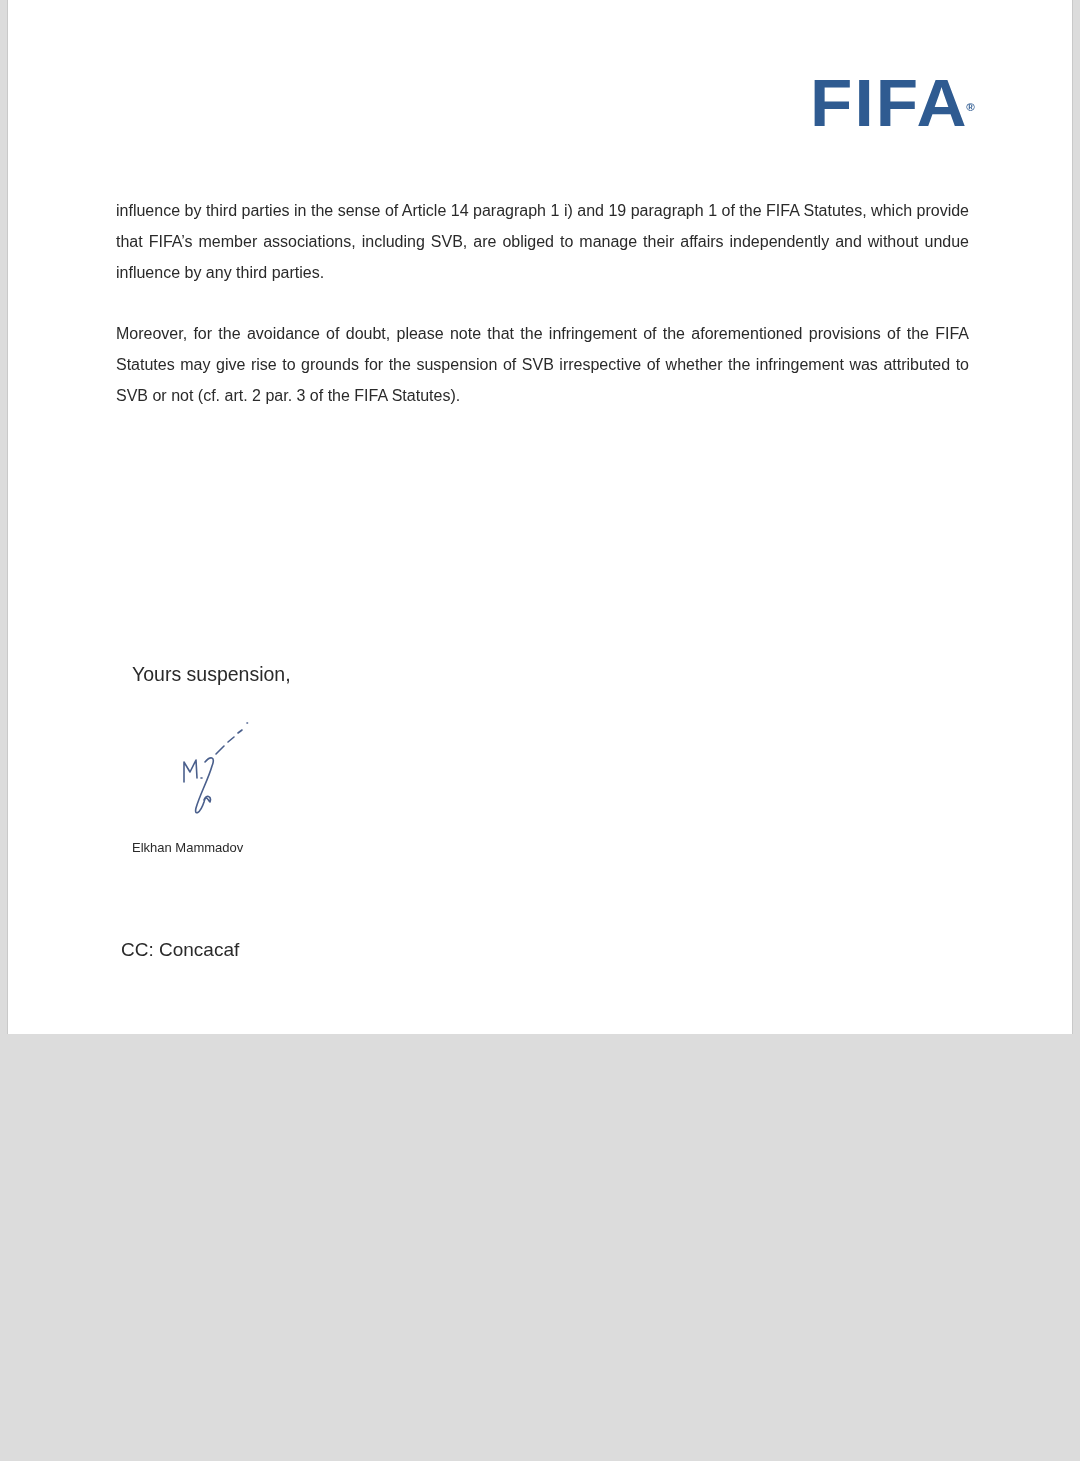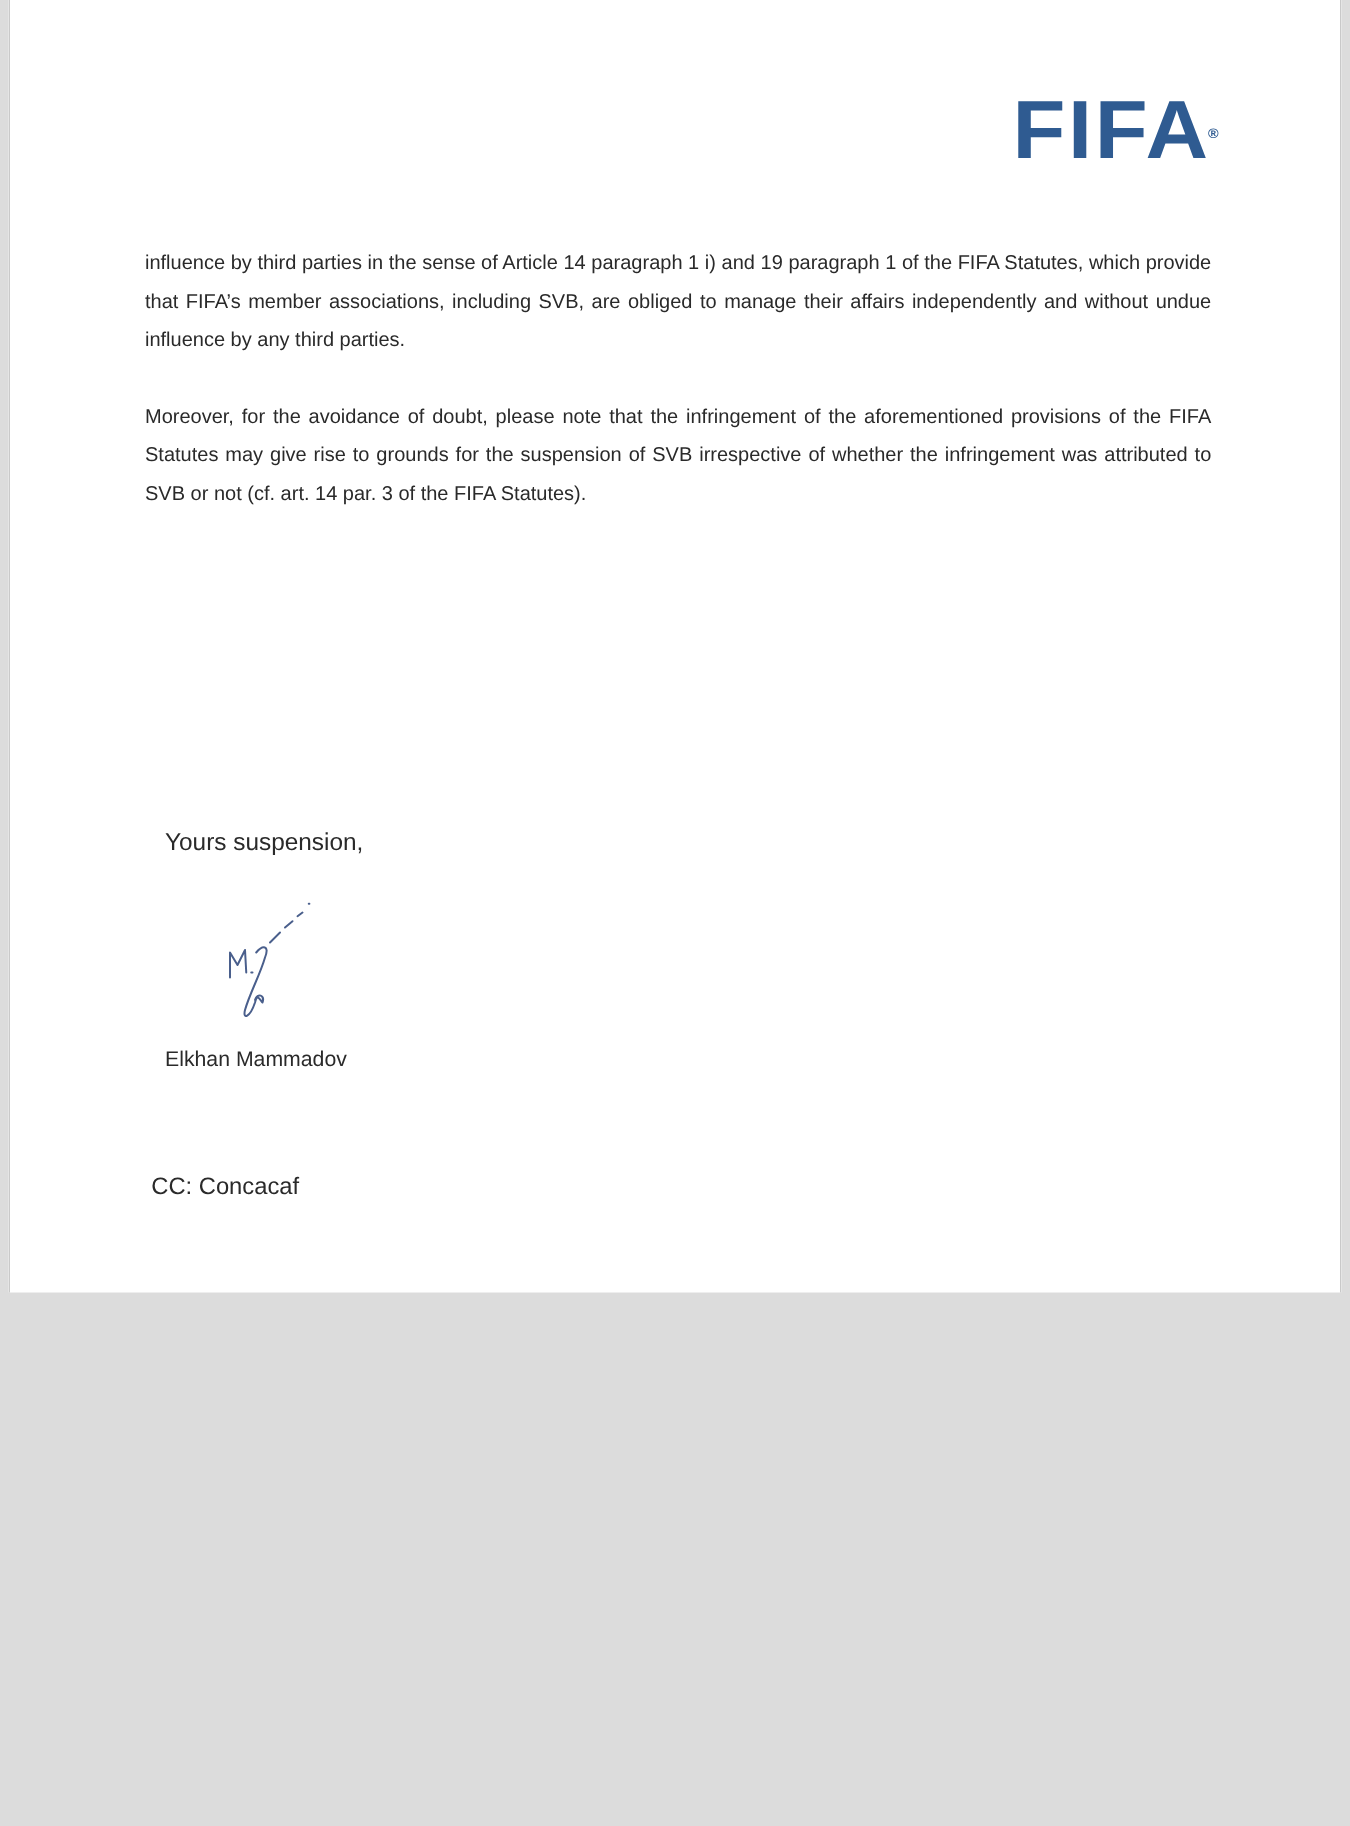--- a/index.html
+++ b/index.html
@@ -28,36 +28,36 @@
     position:absolute; left:109px; width:853px;
     font-size:16px; line-height:31px; color:#2a2a2a;
     text-align:justify;
   }
   .p1 { top:195px; }
   .p2 { top:318px; }
   .p3 { top:473px; }
   .p4 { top:566px; }
   .closing { position:absolute; left:125px; top:659px; font-size:19.5px; line-height:31px; color:#2a2a2a; }
   .signature { position:absolute; left:165px; top:690px; width:110px; height:135px; }
-  .name { position:absolute; left:125px; top:832px; font-size:17px; line-height:31px; color:#2a2a2a; }
+  .name { position:absolute; left:125px; top:832px; font-size:13px; line-height:31px; color:#2a2a2a; }
   .role { position:absolute; left:125px; top:866px; font-size:19.5px; line-height:31px; color:#2a2a2a; }
   .cc { position:absolute; left:114px; top:934px; font-size:19px; line-height:31px; color:#2a2a2a; }
 </style>
 </head>
 <body>
 
 <div class="page">
 
   <div class="logo">
     <span>FIFA</span>
     <span class="reg">®</span>
   </div>
 
   <div class="body-text p1">influence by third parties in the sense of Article 14 paragraph 1 i) and 19 paragraph 1 of the FIFA Statutes, which provide that FIFA’s member associations, including SVB, are obliged to manage their affairs independently and without undue influence by any third parties.</div>
-  <div class="body-text p2">Moreover, for the avoidance of doubt, please note that the infringement of the aforementioned provisions of the FIFA Statutes may give rise to grounds for the suspension of SVB irrespective of whether the infringement was attributed to SVB or not (cf. art. 14 par. 3 of the FIFA Statutes).</div>
+  <div class="body-text p2">Moreover, for the avoidance of doubt, please note that the infringement of the aforementioned provisions of the FIFA Statutes may give rise to grounds for the suspension of SVB irrespective of whether the infringement was attributed to SVB or not (cf. art. 2 par. 3 of the FIFA Statutes).</div>
 
   <div class="closing">Yours suspension,</div>
 
   <svg class="signature" viewBox="0 0 110 135">
     <g fill="none" stroke="#4a5f8c" stroke-width="1.6" stroke-linecap="round" stroke-linejoin="round">
       <path d="M12 92 L12 72 L18 82 L24 70 L25 88"></path>
       <path d="M29 88 L30 88"></path>
       <path d="M33 72 C38 66 44 66 40 76 C36 90 28 104 24 118 C22 126 28 124 32 112 C34 104 36 110 38 112 C40 106 34 104 32 110"></path>
       <path d="M44 64 L52 56 M56 52 L62 47 M66 43 L70 40"></path>
       <path d="M75 33 L75.5 33"></path>

